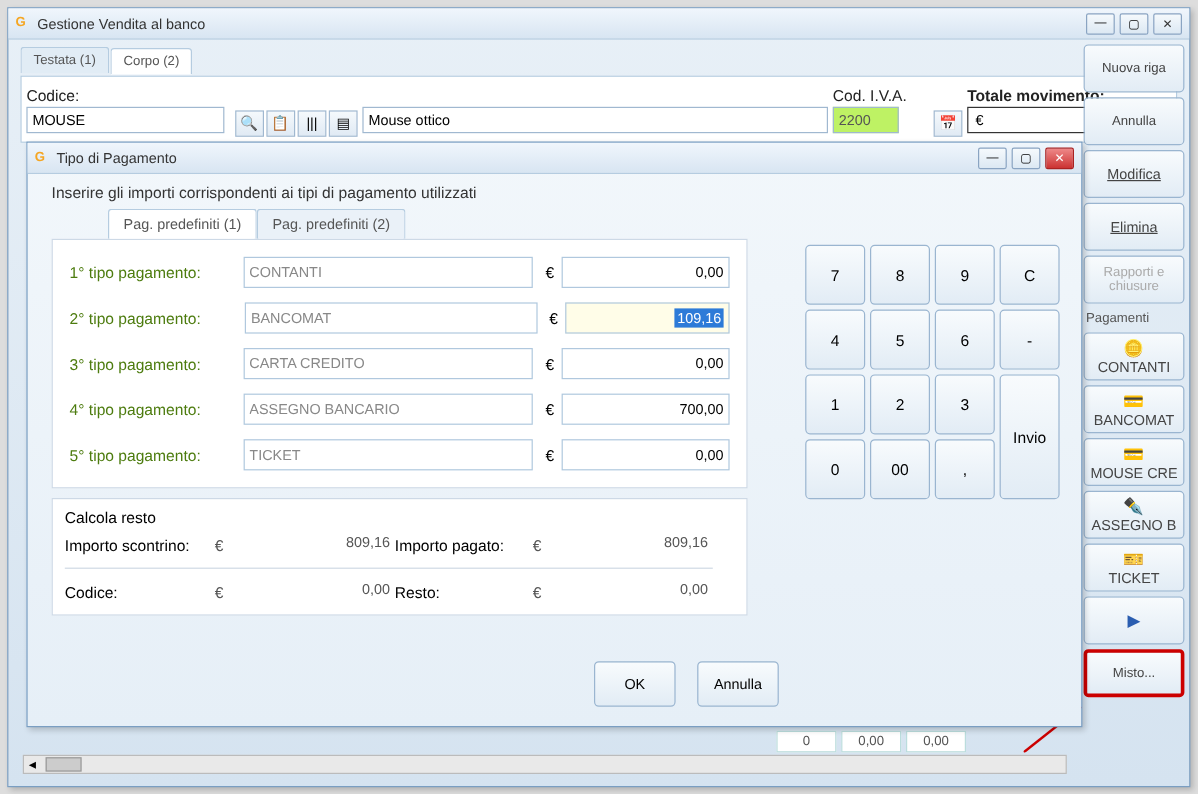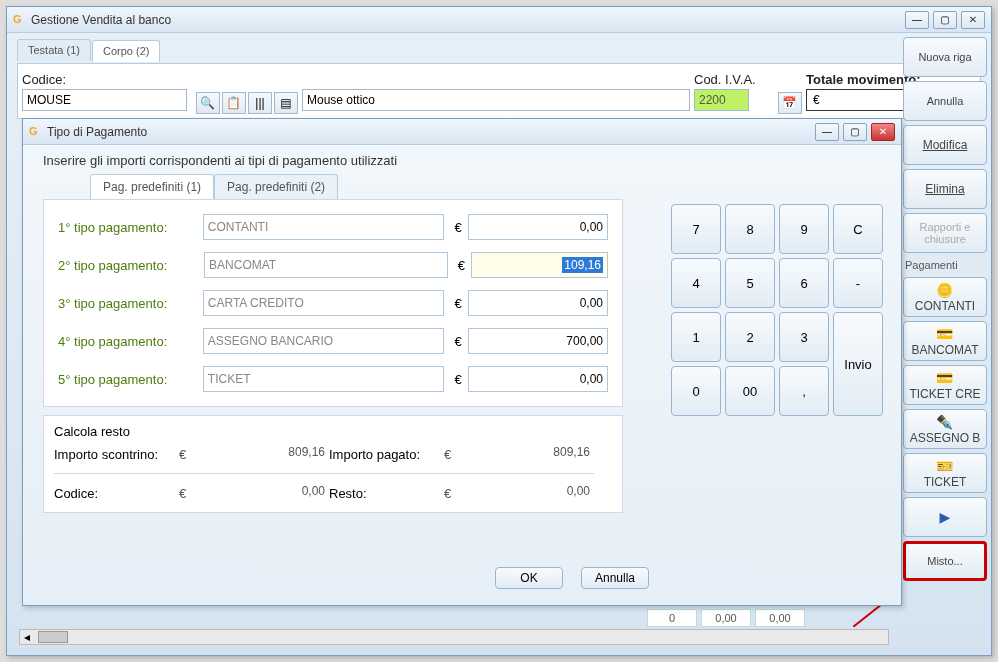--- a/index.html
+++ b/index.html
@@ -64,21 +64,21 @@
   .resto-panel { border: 1px solid #cdd9e6; background: #fff; padding: 8px 10px; margin-top: 8px; width: 580px; }
   .resto-title { font-size: 13px; margin-bottom: 4px; }
   .resto-grid { display: grid; grid-template-columns: 125px 150px 115px 150px; row-gap: 8px; align-items: center; }
   .resto-grid .lab { font-size: 13px; }
   .resto-grid .val { height: 22px; padding: 2px 4px; text-align: right; color: #555; }
   .resto-sep { grid-column: 1 / -1; height:1px; background: #cfd9e4; }
   .cur-wrap { display:flex; align-items:center; gap:4px; }
   .cur-sym { font-size:13px; color:#555; width:10px; }
   
   .dlg-btns { position: absolute; bottom: 4px; left: 452px; display: flex; gap: 18px; }
-  .dlg-btn { width: 68px; height: 22px; border: 1px solid #9ab5d0; border-radius: 4px; background: linear-gradient(#f8fbfd, #e2ecf5); cursor: pointer; }
+  .dlg-btn { width: 68px; height: 38px; border: 1px solid #9ab5d0; border-radius: 4px; background: linear-gradient(#f8fbfd, #e2ecf5); cursor: pointer; }
   
   .red-close { background: linear-gradient(#e88,#c33); color:#fff; border-color:#a22; }
   
   .hscroll { position: absolute; left: 2px; bottom: 0px; width: 870px; height: 16px; border: 1px solid #bbb; background: #e9e9e9; display:flex; align-items:center; }
   .hscroll .thumb { width: 30px; height: 12px; background: #ccc; border: 1px solid #999; margin-left: 4px; }
   
   .mini-cells { position:absolute; bottom: 18px; left: 630px; display:flex; gap:4px; }
   .mini-cell { width:50px; height:18px; border:1px solid #bdd; background:#fff; text-align:center; font-size:11px; color:#555; display:flex; align-items:center; justify-content:center; }
   
   .corner-line { position:absolute; right: 78px; bottom: 18px; width: 50px; height: 40px; pointer-events:none; }
@@ -161,21 +161,21 @@
       <button class="side-btn">
           <span class="pic">🪙</span>
           <span>CONTANTI</span>
         </button>
       <button class="side-btn">
           <span class="pic">💳</span>
           <span>BANCOMAT</span>
         </button>
       <button class="side-btn">
           <span class="pic">💳</span>
-          <span>TICKET CRE</span>
+          <span>MOUSE CRE</span>
         </button>
       <button class="side-btn">
           <span class="pic">✒️</span>
           <span>ASSEGNO B</span>
         </button>
       <button class="side-btn">
           <span class="pic">🎫</span>
           <span>TICKET</span>
         </button>
       <button class="side-btn" style="color:#2a5db0;font-size:14px;">▶</button>

